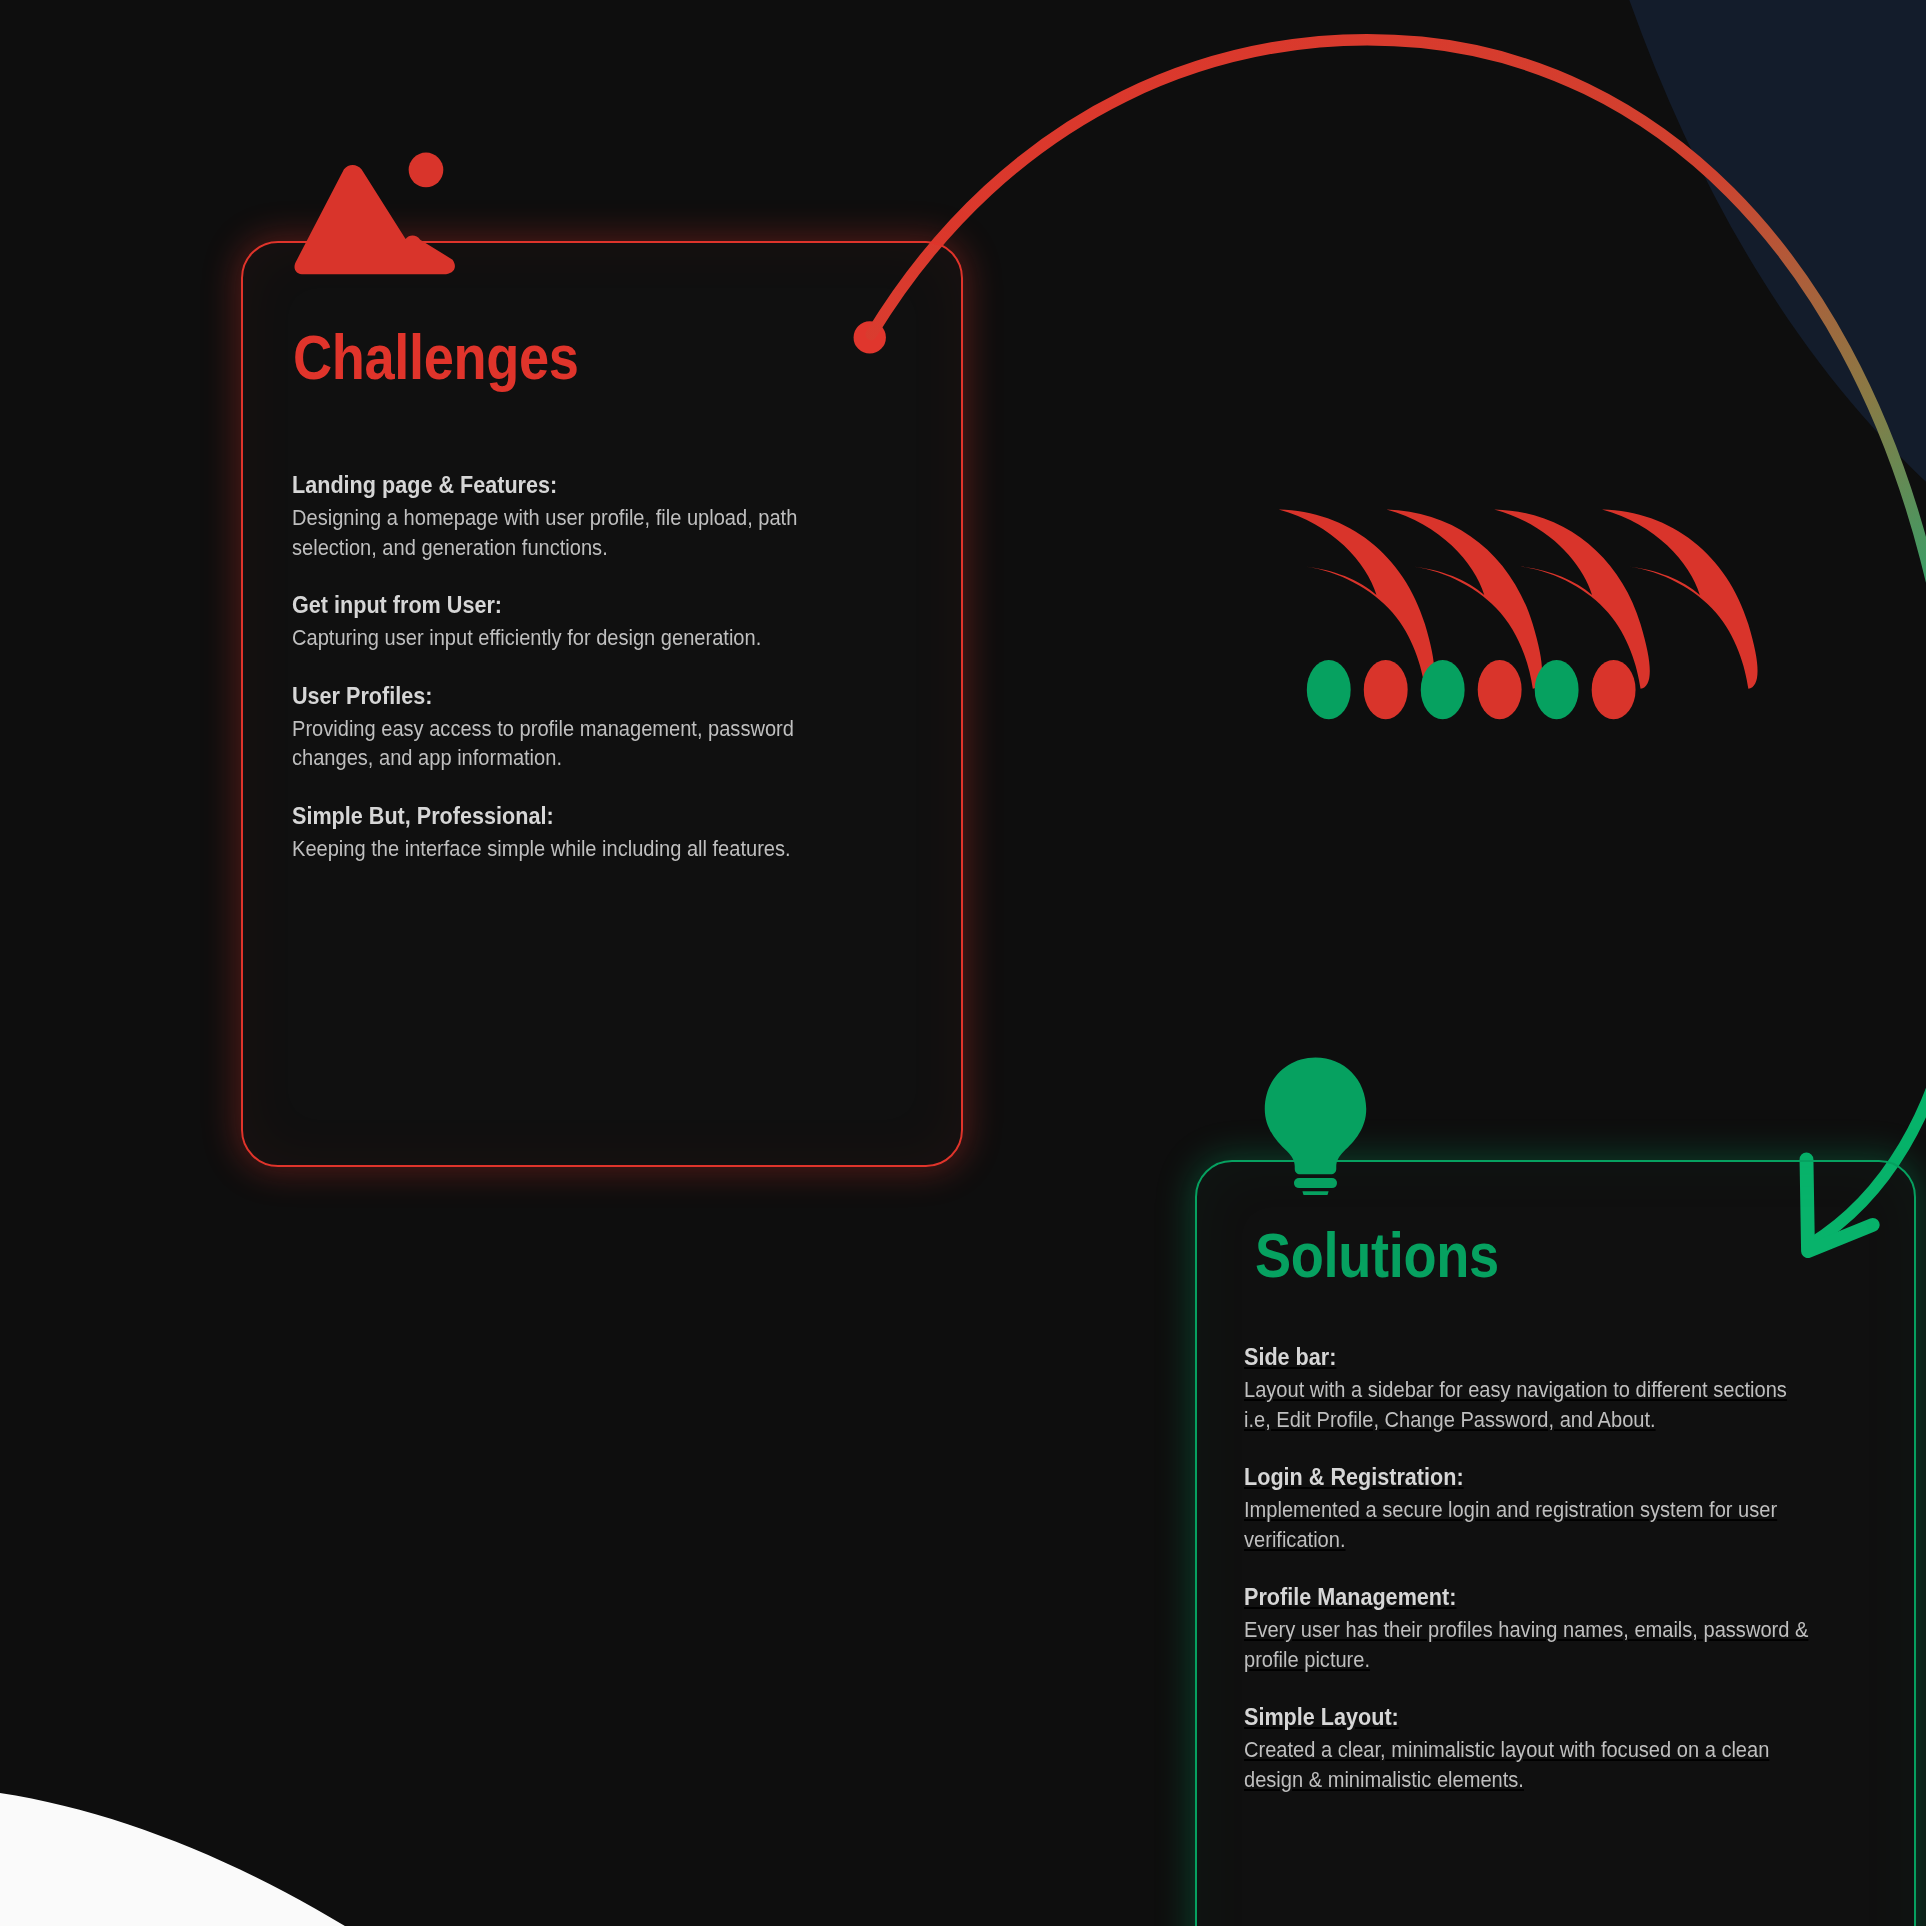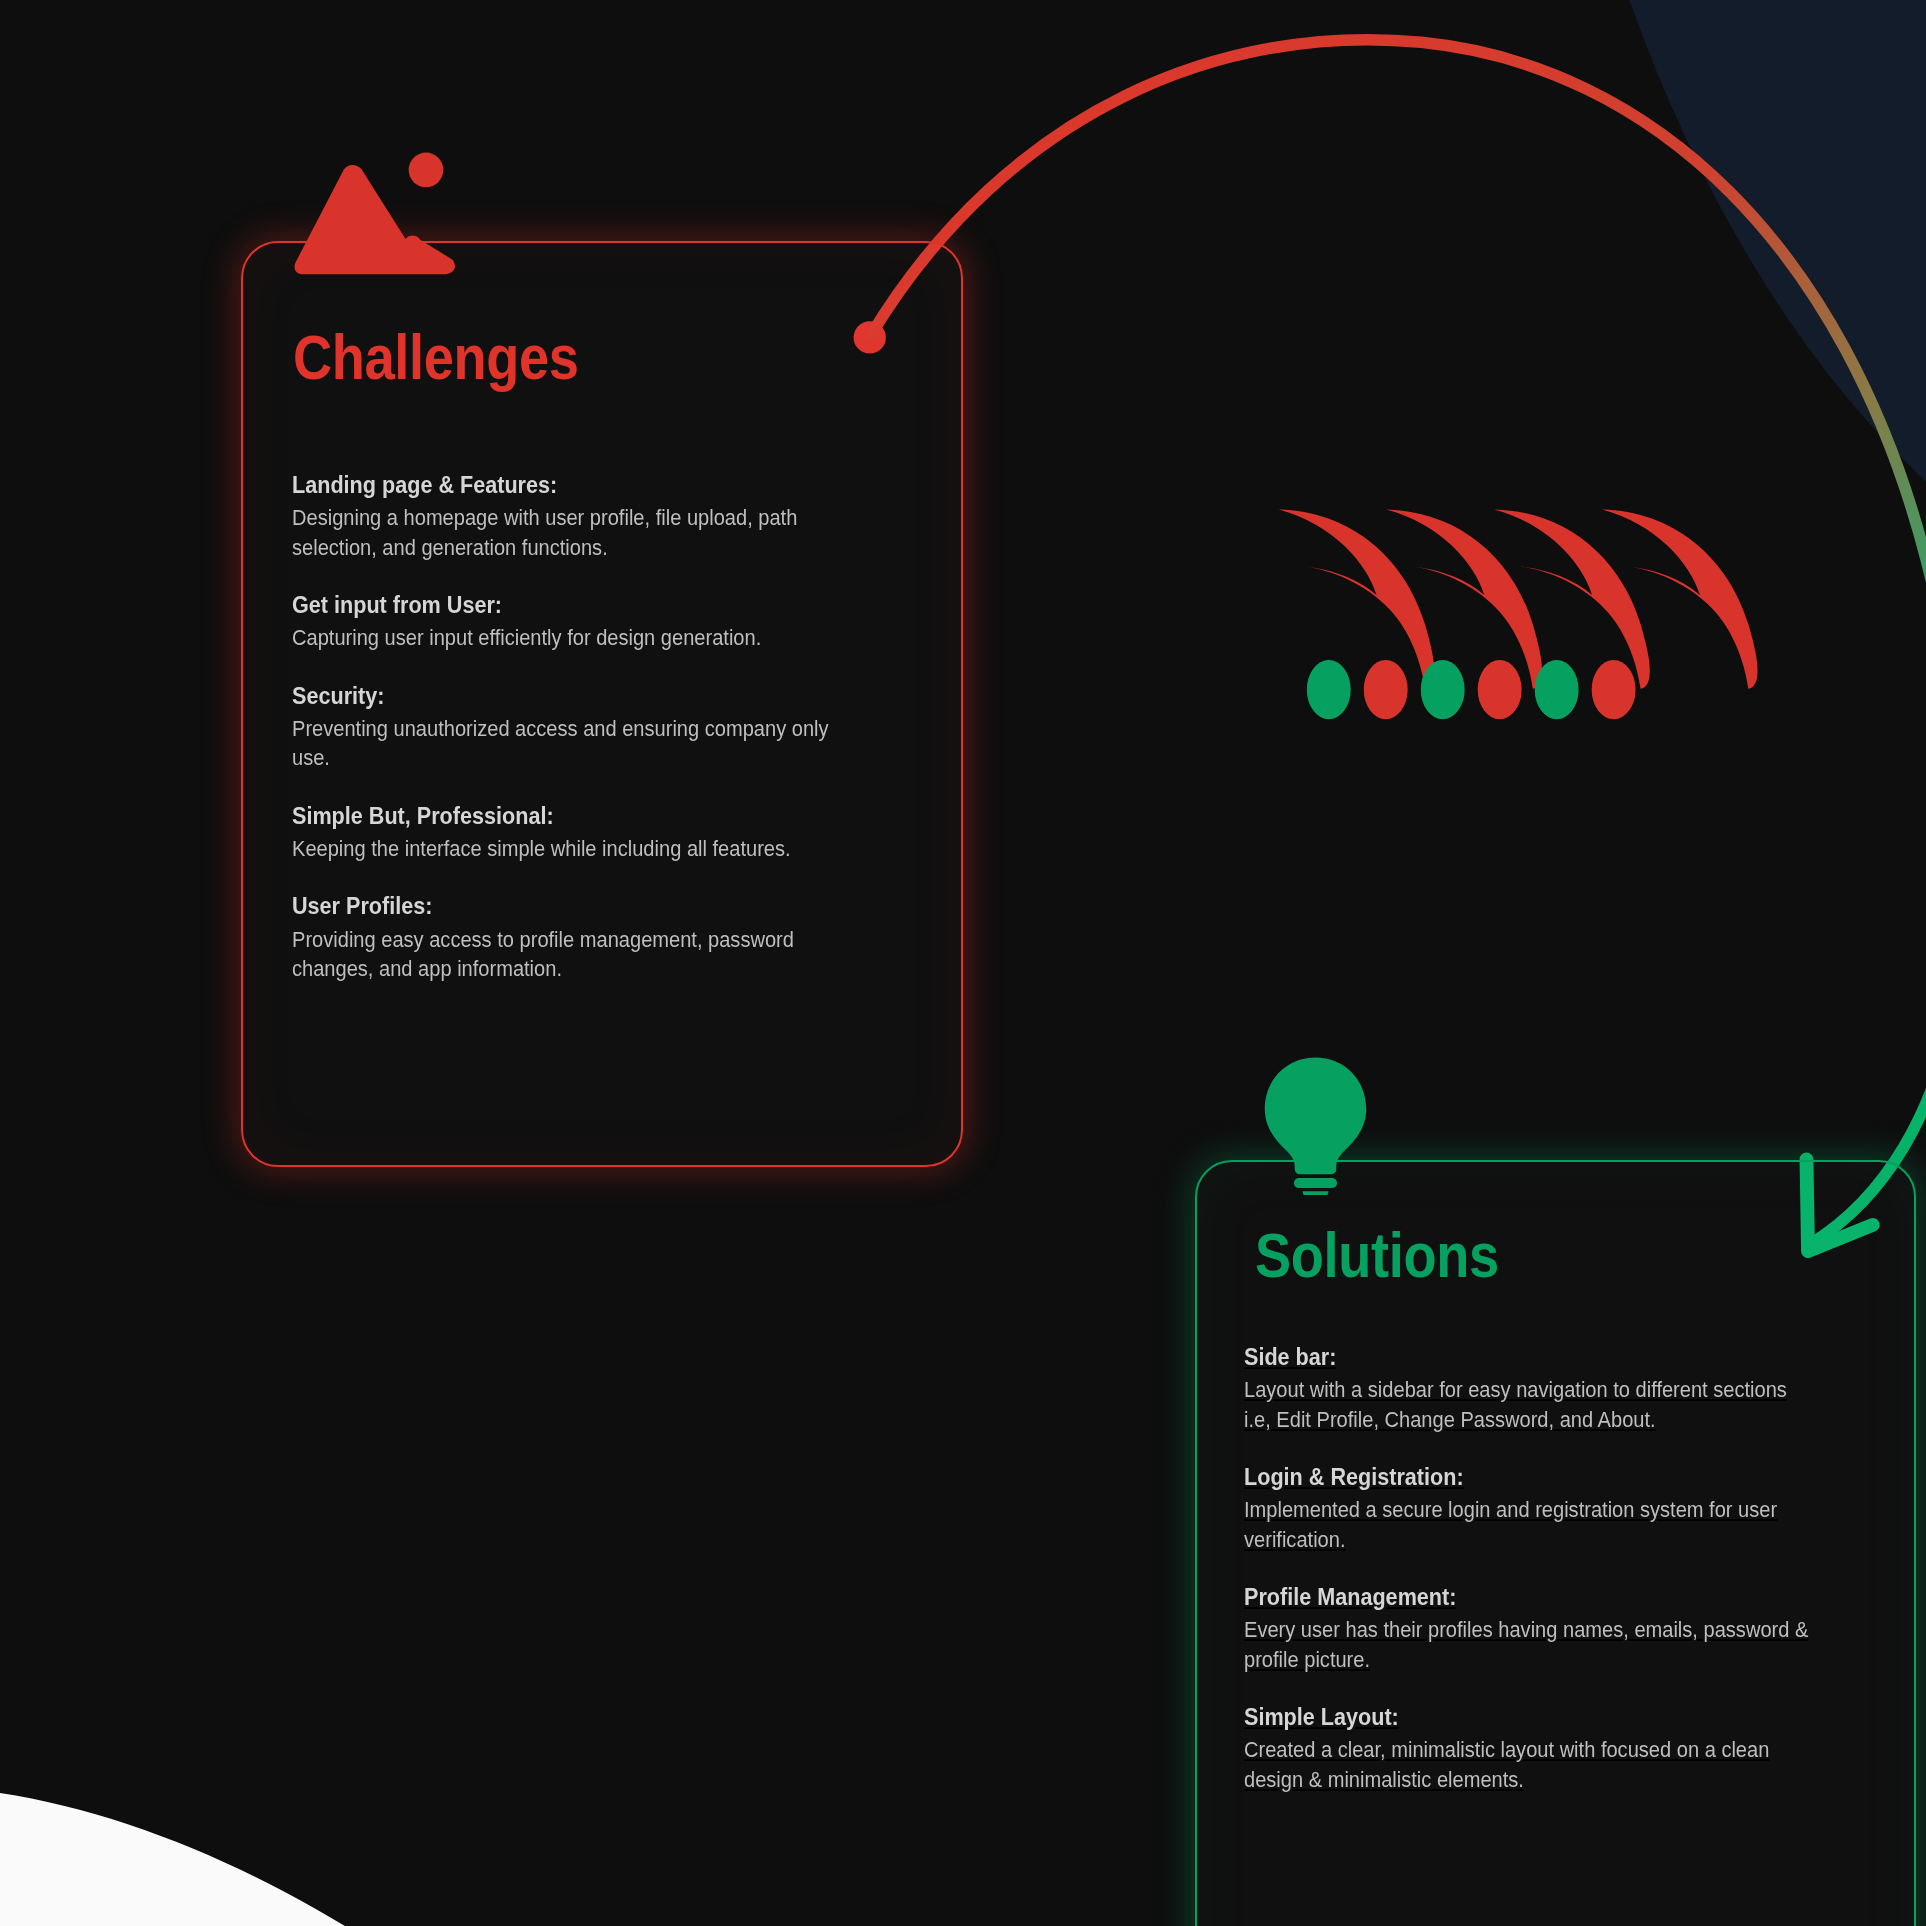--- a/index.html
+++ b/index.html
@@ -96,30 +96,26 @@
       <div class="blocks blocks-challenges">
         <div class="blk">
           <p class="blk-h">Landing page &amp; Features:</p>
           <p class="blk-b">Designing a homepage with user profile, file upload, path selection, and generation functions.</p>
         </div>
         <div class="blk">
           <p class="blk-h">Get input from User:</p>
           <p class="blk-b">Capturing user input efficiently for design generation.</p>
         </div>
         <div class="blk">
-          <p class="blk-h">Security:</p>
-          <p class="blk-b">Preventing unauthorized access and ensuring company only use.</p>
+          <p class="blk-h">User Profiles:</p>
+          <p class="blk-b">Providing easy access to profile management, password changes, and app information.</p>
         </div>
         <div class="blk">
           <p class="blk-h">Simple But, Professional:</p>
           <p class="blk-b">Keeping the interface simple while including all features.</p>
-        </div>
-        <div class="blk">
-          <p class="blk-h">User Profiles:</p>
-          <p class="blk-b">Providing easy access to profile management, password changes, and app information.</p>
         </div>
       </div>
     </div>
   </div>
 
   <div class="card card-solutions">
     <div class="card-inner">
       <div class="card-title t-solutions">Solutions</div>
       <div class="blocks blocks-solutions">
         <div class="blk">

